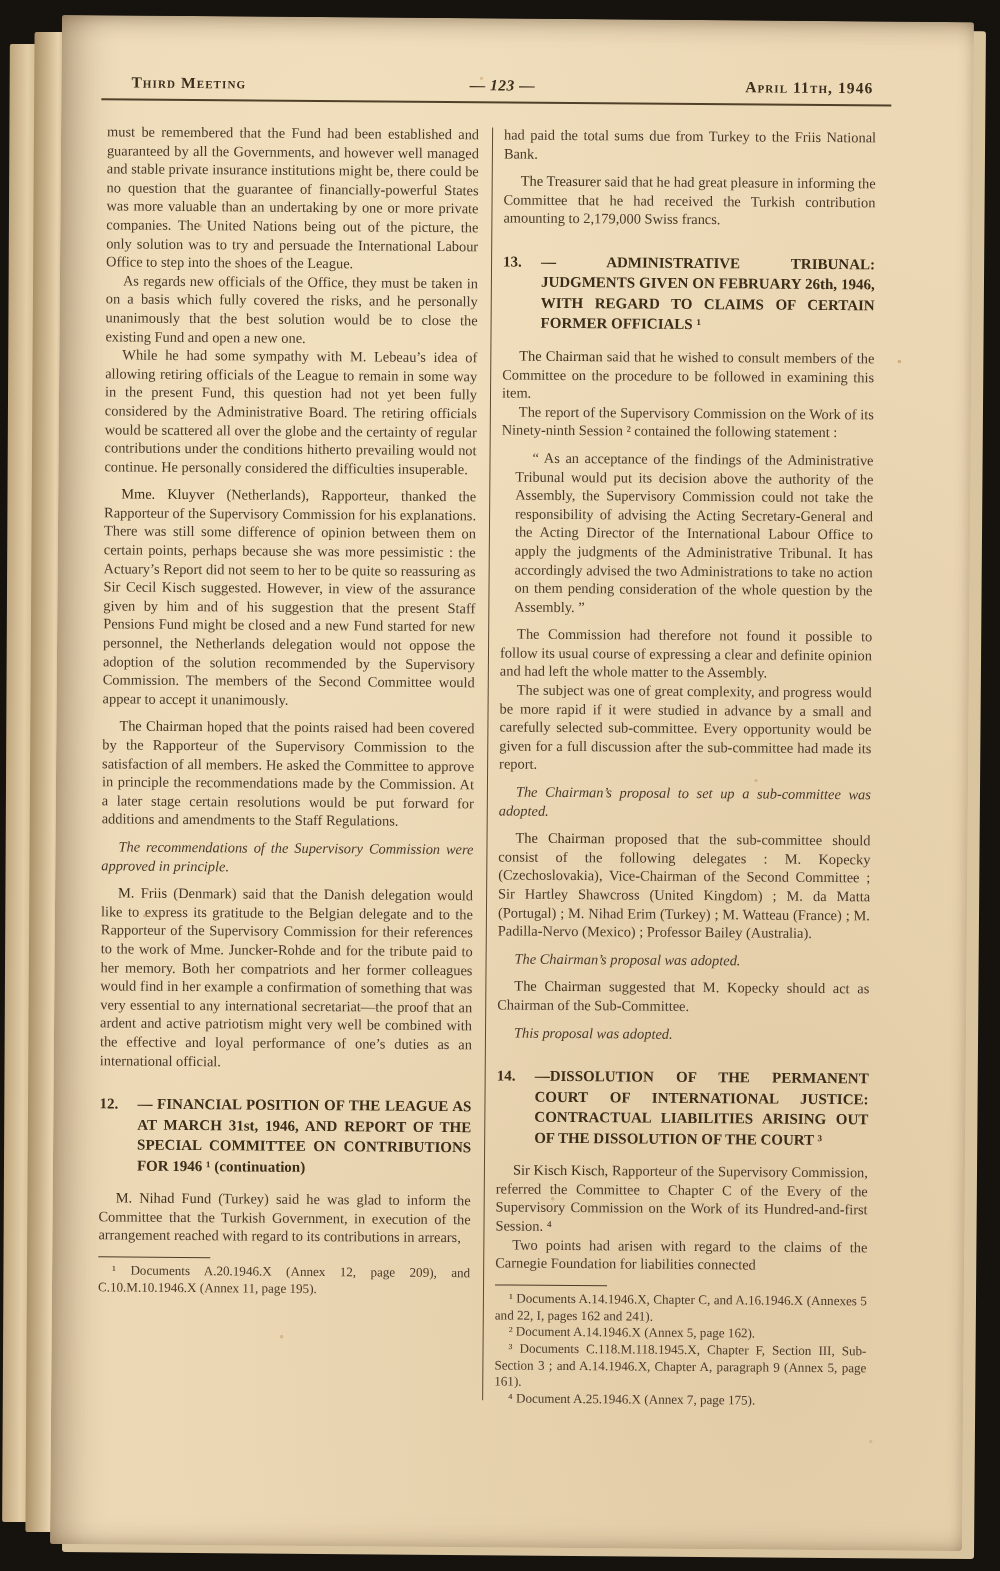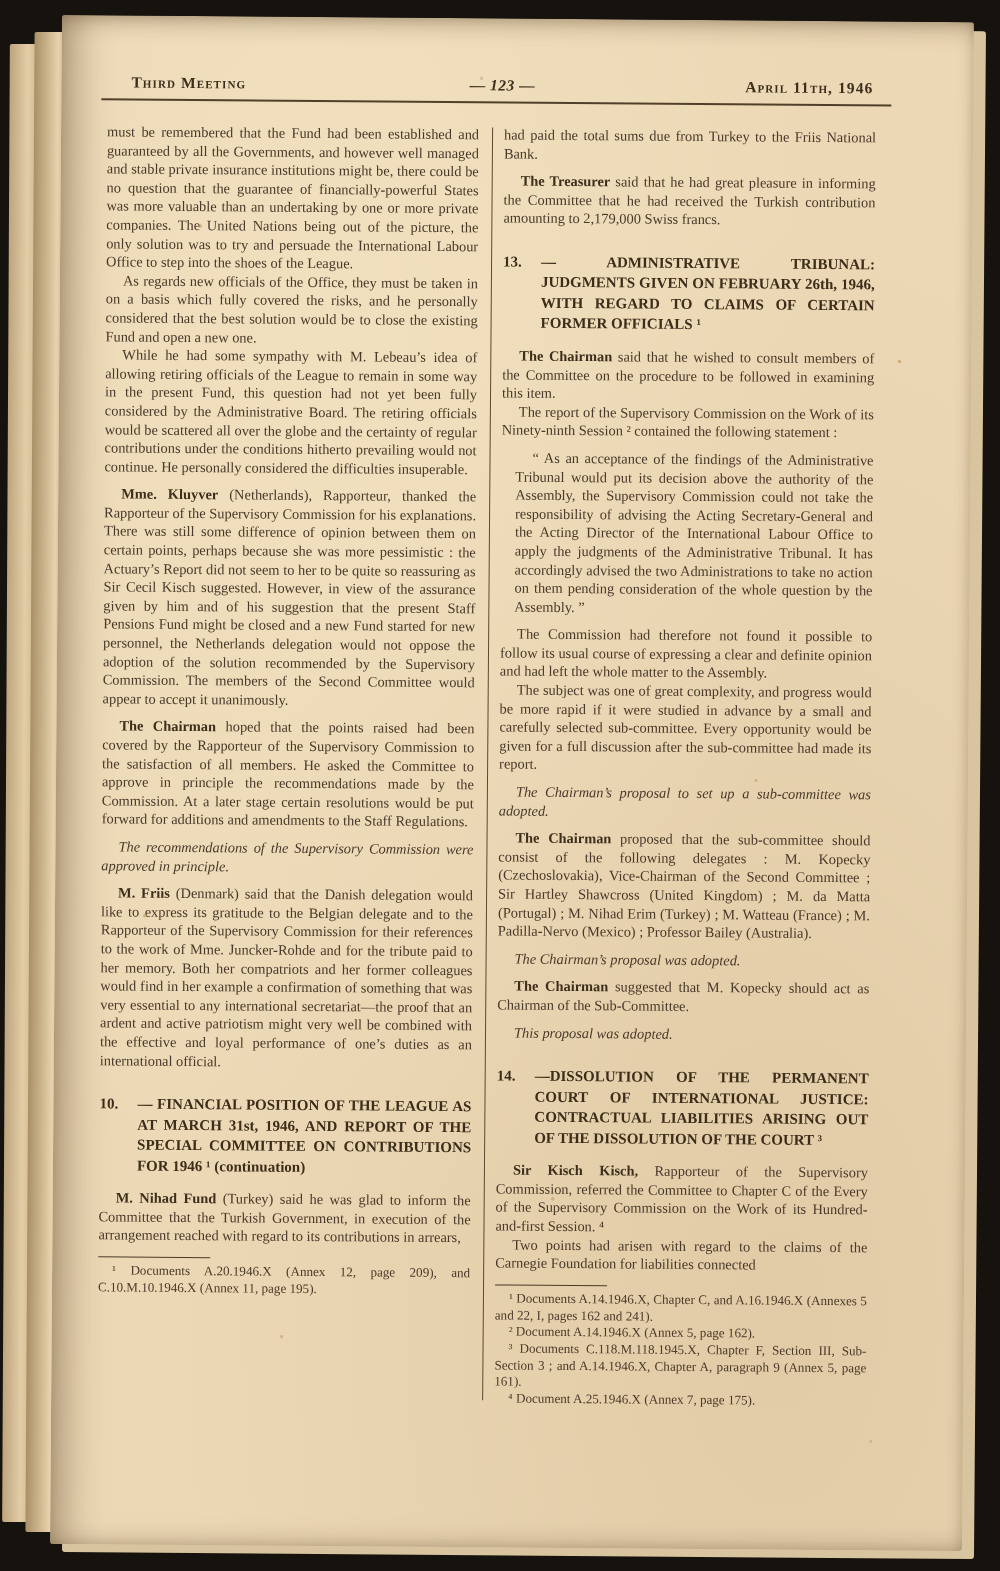--- a/index.html
+++ b/index.html
@@ -63,21 +63,21 @@
   .col{width:372px;}
   .divider{width:1px;background:#5c4930;margin:2px 11px 6px 13px;}
   
   p{margin:0;font-size:14.4px;line-height:18.6px;color:#49392a;
     text-align:justify;text-indent:17px;}
   p.para{margin-top:9px;}
   p.cont{margin-top:0;}
   p.noindent{text-indent:0;}
   p.italic{font-style:italic;margin:9px 0;}
   p.quote{margin:9px 0;padding-left:14px;}
-  .lead{font-weight:bold;color:#3e2f1d;}
+  .lead{font-weight:normal;color:#3e2f1d;}
   .heading{display:flex;font-weight:bold;color:#3c2d1a;
     font-size:15px;line-height:20.5px;margin:24px 0 13px;text-align:justify;}
   .heading .num{flex:0 0 38px;}
   .heading .htext{flex:1;text-align:justify;}
   .footnotes{margin-top:12px;}
   .fn-rule{width:112px;height:1.5px;background:#4a3a26;margin:0 0 5px 0;}
   .fn{font-size:13.1px;line-height:16.6px;text-indent:14px;margin:0;
       color:#4a3a2a;text-align:justify;}
 </style>
 </head>
@@ -93,28 +93,28 @@
     <div class="page-header">
       <span class="h-left">Third Meeting</span>
       <span class="h-center">— 123 —</span>
       <span class="h-right">April 11th, 1946</span>
     </div>
     <div class="header-rule"></div>
 
     <div class="cols">
       <div class="col" id="col-left">
           <p class="cont noindent"><span>must be remembered that the Fund had been established and guaranteed by all the Governments, and however well managed and stable private insurance institutions might be, there could be no question that the guarantee of financially-powerful States was more valuable than an undertaking by one or more private companies. The United Nations being out of the picture, the only solution was to try and persuade the International Labour Office to step into the shoes of the League.</span></p>
-          <p class="cont"><span>As regards new officials of the Office, they must be taken in on a basis which fully covered the risks, and he personally considered that the best solution would be to close the existing Fund and open a new one.</span></p>
+          <p class="cont"><span>As regards new officials of the Office, they must be taken in on a basis which fully covered the risks, and he personally unanimously that the best solution would be to close the existing Fund and open a new one.</span></p>
           <p class="cont"><span>While he had some sympathy with M. Lebeau’s idea of allowing retiring officials of the League to remain in some way in the present Fund, this question had not yet been fully considered by the Administrative Board. The retiring officials would be scattered all over the globe and the certainty of regular contributions under the conditions hitherto prevailing would not continue. He personally considered the difficulties insuperable.</span></p>
           <p class="para"><span class="lead">Mme. Kluyver</span><span> (Netherlands), Rapporteur, thanked the Rapporteur of the Supervisory Commission for his explanations. There was still some difference of opinion between them on certain points, perhaps because she was more pessimistic : the Actuary’s Report did not seem to her to be quite so reassuring as Sir Cecil Kisch suggested. However, in view of the assurance given by him and of his suggestion that the present Staff Pensions Fund might be closed and a new Fund started for new personnel, the Netherlands delegation would not oppose the adoption of the solution recommended by the Supervisory Commission. The members of the Second Committee would appear to accept it unanimously.</span></p>
           <p class="para"><span class="lead">The Chairman</span><span> hoped that the points raised had been covered by the Rapporteur of the Supervisory Commission to the satisfaction of all members. He asked the Committee to approve in principle the recommendations made by the Commission. At a later stage certain resolutions would be put forward for additions and amendments to the Staff Regulations.</span></p>
           <p class="italic"><span>The recommendations of the Supervisory Commission were approved in principle.</span></p>
           <p class="para"><span class="lead">M. Friis</span><span> (Denmark) said that the Danish delegation would like to express its gratitude to the Belgian delegate and to the Rapporteur of the Supervisory Commission for their references to the work of Mme. Juncker-Rohde and for the tribute paid to her memory. Both her compatriots and her former colleagues would find in her example a confirmation of something that was very essential to any international secretariat—the proof that an ardent and active patriotism might very well be combined with the effective and loyal performance of one’s duties as an international official.</span></p>
           <div class="heading">
-            <span class="num">10.</span>
+            <span class="num">12.</span>
             <span class="htext">— FINANCIAL POSITION OF THE LEAGUE AS AT MARCH 31st, 1946, AND REPORT OF THE SPECIAL COMMITTEE ON CONTRIBUTIONS FOR 1946 ¹ (continuation)</span>
           </div>
           <p class="para"><span class="lead">M. Nihad Fund</span><span> (Turkey) said he was glad to inform the Committee that the Turkish Government, in execution of the arrangement reached with regard to its contributions in arrears,</span></p>
           <div class="footnotes">
             <div class="fn-rule"></div>
             <p class="fn">¹ Documents A.20.1946.X (Annex 12, page 209), and C.10.M.10.1946.X (Annex 11, page 195).</p>
           </div>
         </div>
       <div class="divider"></div>
       <div class="col" id="col-right">

